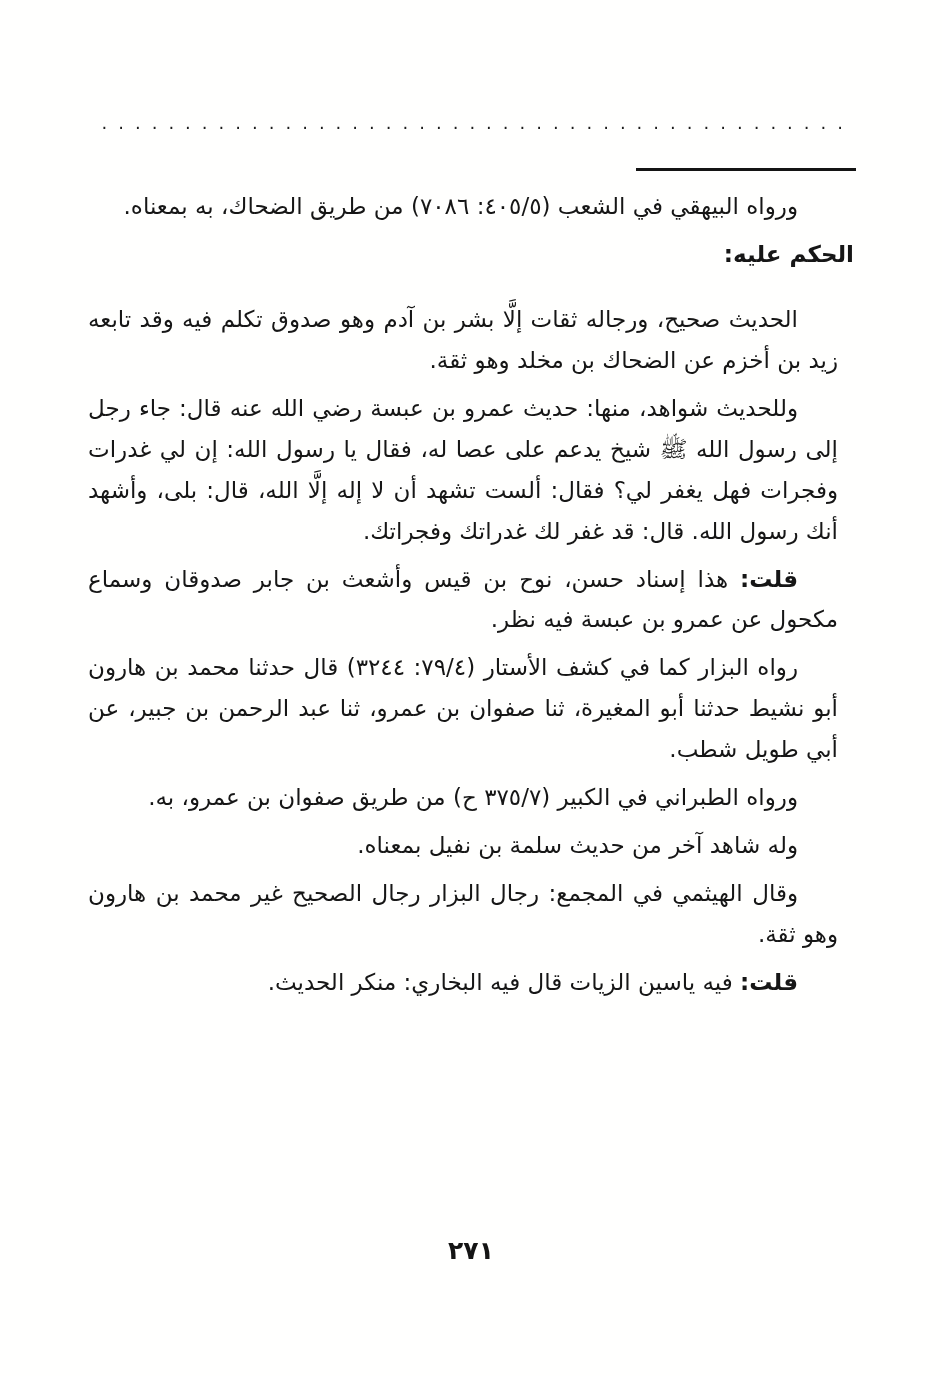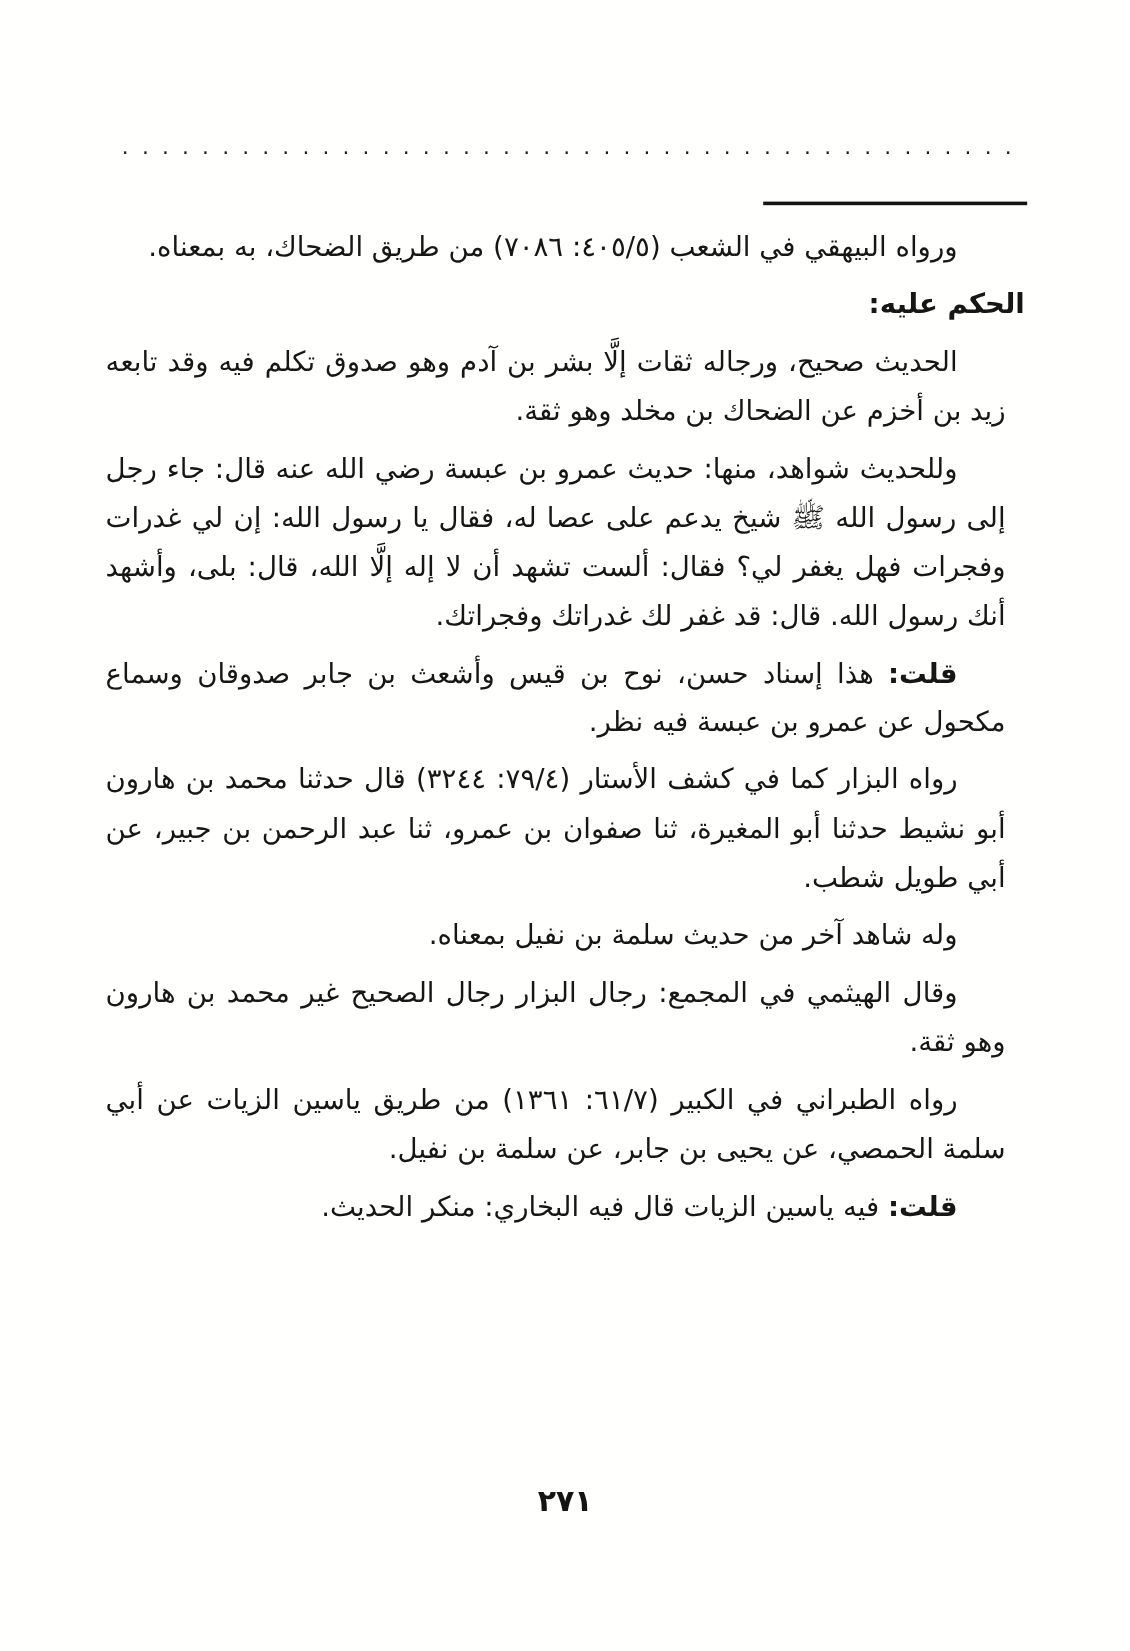--- a/index.html
+++ b/index.html
@@ -44,21 +44,21 @@
     width: 766px;
     text-align: justify;
     font-size: 23px;
     line-height: 1.78;
   }
   .para {
     margin: 0 16px 7px 0;
     text-indent: 40px;
   }
   .heading {
-    margin: 2px 0 7px 0;
+    margin: 2px 0 24px 0;
     font-weight: bold;
     text-indent: 0;
   }
   .lead {
     font-weight: bold;
   }
   .page-number {
     position: absolute;
     top: 1236px;
     left: 0;
@@ -88,26 +88,26 @@
     <p class="para"><span>الحديث صحيح، ورجاله ثقات إلَّا بشر بن آدم وهو صدوق تكلم فيه وقد تابعه زيد بن أخزم عن الضحاك بن مخلد وهو ثقة.</span></p>
 
     <p class="para"><span>وللحديث شواهد، منها: حديث عمرو بن عبسة رضي الله عنه قال: جاء رجل إلى رسول الله ﷺ شيخ يدعم على عصا له، فقال يا رسول الله: إن لي غدرات وفجرات فهل يغفر لي؟ فقال: ألست تشهد أن لا إله إلَّا الله، قال: بلى، وأشهد أنك رسول الله. قال: قد غفر لك غدراتك وفجراتك.</span></p>
 
 
     <p class="para"><b class="lead">قلت:</b><span> هذا إسناد حسن، نوح بن قيس وأشعث بن جابر صدوقان وسماع مكحول عن عمرو بن عبسة فيه نظر.</span></p>
 
 
     <p class="para"><span>رواه البزار كما في كشف الأستار (٤‏/‏٧٩: ٣٢٤٤) قال حدثنا محمد بن هارون أبو نشيط حدثنا أبو المغيرة، ثنا صفوان بن عمرو، ثنا عبد الرحمن بن جبير، عن أبي طويل شطب.</span></p>
 
+    <p class="para"><span>ورواه الطبراني في الكبير (٧‏/‏٣٧٥ ح) من طريق صفوان بن عمرو، به.</span></p>
 
     <p class="para"><span>وله شاهد آخر من حديث سلمة بن نفيل بمعناه.</span></p>
 
     <p class="para"><span>وقال الهيثمي في المجمع: رجال البزار رجال الصحيح غير محمد بن هارون وهو ثقة.</span></p>
 
-    <p class="para"><span>رواه الطبراني في الكبير (٧‏/‏٦١: ١٣٦١) من طريق ياسين الزيات عن أبي سلمة الحمصي، عن يحيى بن جابر، عن سلمة بن نفيل.</span></p>
 
     <p class="para"><b class="lead">قلت:</b><span> فيه ياسين الزيات قال فيه البخاري: منكر الحديث.</span></p>
 
   </section>
 
   <div class="page-number">٢٧١</div>
 
 </main>
 
 </body></html>

